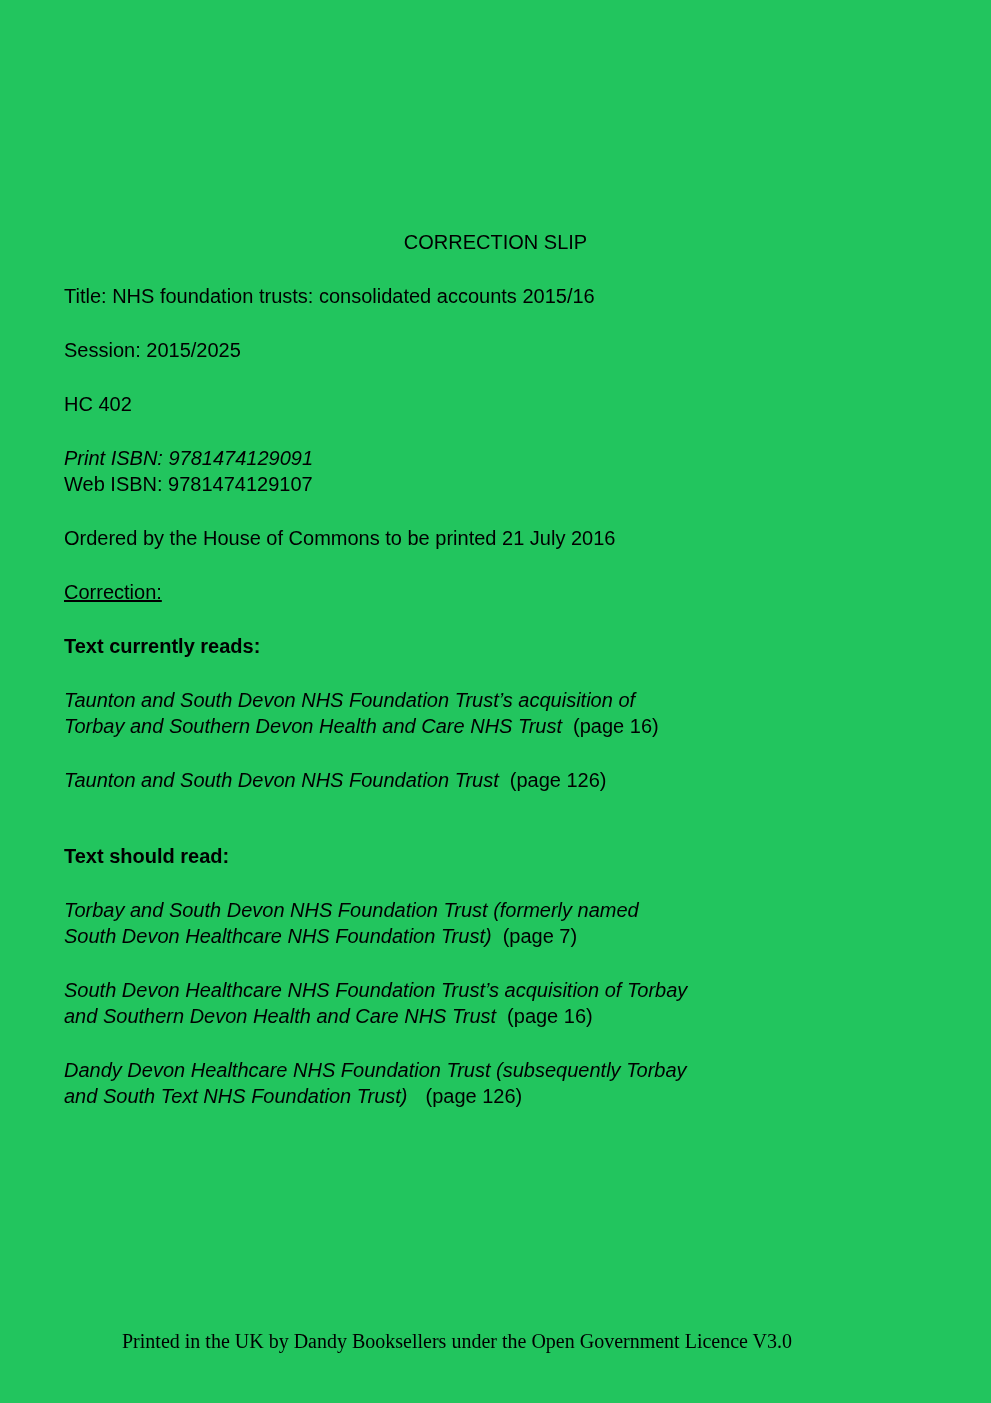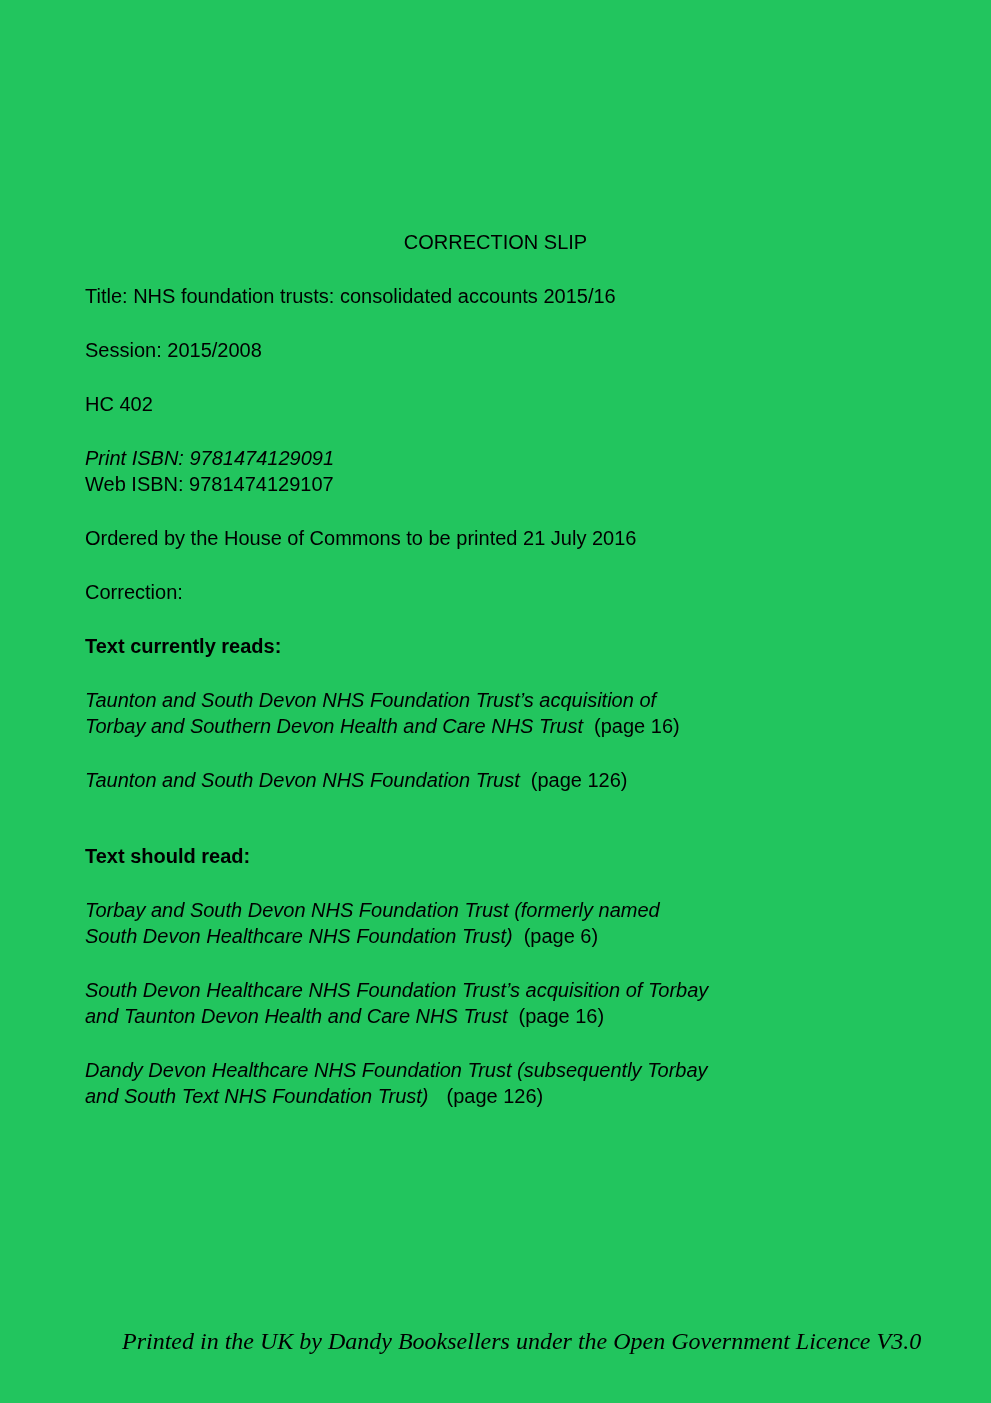--- a/index.html
+++ b/index.html
@@ -20,26 +20,27 @@
     padding-top: 229px;
     overflow: hidden;
   }
   .doc-heading {
     text-align: center;
     margin: 0 0 28px 0;
     font-weight: normal;
     font-size: 20px;
   }
   .para {
-    margin: 0 100px 28px 85px;
+    margin: 0 100px 28px 64px;
   }
   .bold {
     font-weight: bold;
   }
   .underline {
+    text-decoration: underline;
   }
   .item {
     font-style: italic;
   }
   .line-block {
     display: block;
     font-style: italic;
   }
   .pageref {
     font-style: normal;
@@ -49,55 +50,54 @@
     margin-left: 18px;
   }
   .section-gap {
     margin-top: 50px;
   }
   .footer-imprint {
     position: absolute;
     left: 122px;
     top: 1328px;
     font-family: "Liberation Serif", "DejaVu Serif", serif;
-    font-size: 24px;
+    font-size: 20px;
     line-height: 26px;
     color: #000000;
-    font-style: italic;
   }
 </style>
 </head>
 <body>
 
 <div class="page">
 
   <div class="doc-heading">CORRECTION SLIP</div>
 
   <p class="para">Title: NHS foundation trusts: consolidated accounts 2015/16</p>
 
-  <p class="para">Session: 2015/2008</p>
+  <p class="para">Session: 2015/2025</p>
 
   <p class="para">HC 402</p>
 
   <p class="para"><span class="line-block">Print ISBN: 9781474129091</span><span>Web ISBN: 9781474129107</span></p>
 
   <p class="para">Ordered by the House of Commons to be printed 21 July 2016</p>
 
   <p class="para underline">Correction:</p>
 
   <p class="para bold">Text currently reads:</p>
 
 
   <p class="para item"><span class="line-block">Taunton and South Devon NHS Foundation Trust’s acquisition of</span><span>Torbay and Southern Devon Health and Care NHS Trust</span><span class="pageref">(page 16)</span></p>
 
   <p class="para item"><span>Taunton and South Devon NHS Foundation Trust</span><span class="pageref">(page 126)</span></p>
 
   <p class="para bold section-gap">Text should read:</p>
 
-  <p class="para item"><span class="line-block">Torbay and South Devon NHS Foundation Trust (formerly named</span><span>South Devon Healthcare NHS Foundation Trust)</span><span class="pageref">(page 6)</span></p>
+  <p class="para item"><span class="line-block">Torbay and South Devon NHS Foundation Trust (formerly named</span><span>South Devon Healthcare NHS Foundation Trust)</span><span class="pageref">(page 7)</span></p>
 
-  <p class="para item"><span class="line-block">South Devon Healthcare NHS Foundation Trust’s acquisition of Torbay</span><span>and Taunton Devon Health and Care NHS Trust</span><span class="pageref">(page 16)</span></p>
+  <p class="para item"><span class="line-block">South Devon Healthcare NHS Foundation Trust’s acquisition of Torbay</span><span>and Southern Devon Health and Care NHS Trust</span><span class="pageref">(page 16)</span></p>
 
   <p class="para item"><span class="line-block">Dandy Devon Healthcare NHS Foundation Trust (subsequently Torbay</span><span>and South Text NHS Foundation Trust)</span><span class="pageref wide">(page 126)</span></p>
 
   <div class="footer-imprint">Printed in the UK by Dandy Booksellers under the Open Government Licence V3.0</div>
 
 </div>
 
 </body></html>

